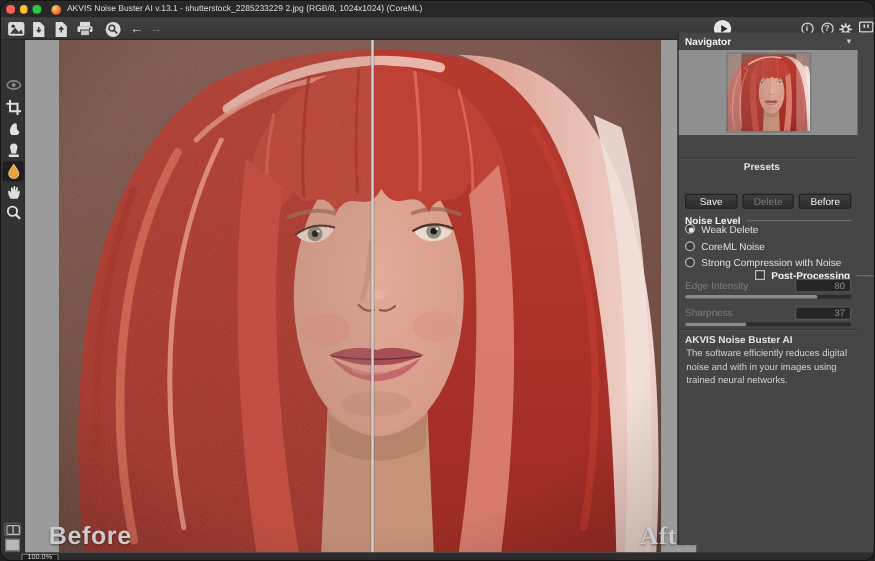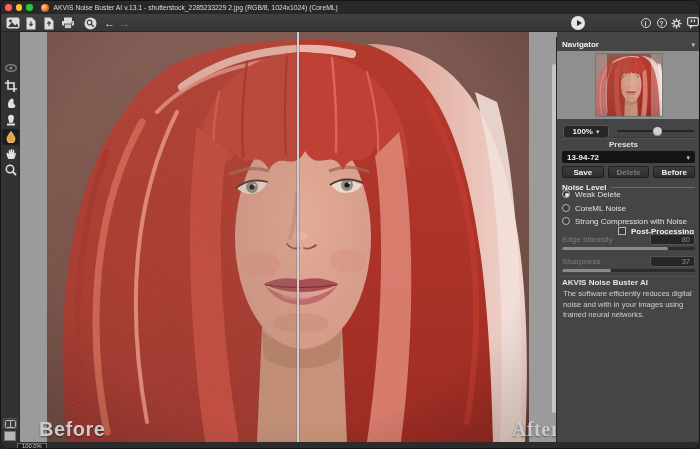--- a/index.html
+++ b/index.html
@@ -32,39 +32,39 @@
   
   #canvas{left:19px;top:31px;width:537px;height:410px;background:#9b9b9b;overflow:hidden;}
   #photo{position:absolute;left:27px;top:0;width:482px;height:410px;}
   #split{position:absolute;left:277px;top:0;width:2px;height:410px;background:#cfcfcf;box-shadow:0 0 0 0.5px rgba(60,60,60,.4);}
   .ba-label{position:absolute;bottom:1px;font-size:20px;font-weight:bold;color:#cbcbcb;text-shadow:0 1px 2px rgba(0,0,0,.45);letter-spacing:.5px;}
   #before-label{left:19px;}
   #after-label{left:492px;font-family:Liberation Serif, serif;}
   #vscroll{position:absolute;right:1px;top:32px;width:4px;height:349px;background:#c6c6c6;border-radius:2px;}
 
   
-  #panel{right:0;top:36px;width:143px;height:410px;background:#454545;border-left:1px solid #262626;color:#e2e2e2;font-size:8px;}
+  #panel{right:0;top:25px;width:157px;height:410px;background:#454545;border-left:1px solid #262626;color:#e2e2e2;font-size:8px;}
   .p-abs{position:absolute;left:0;width:143px;}
   .hdr{font-weight:bold;color:#f0f0f0;display:flex;align-items:center;padding:0 5px;justify-content:center;}
   .hdr .hrule{flex:1;border-top:1px solid #6a6a6a;margin-left:5px;}
   .caret{color:#c8c8c8;font-size:7px;line-height:1;}
   #navheader{top:2px;height:11px;justify-content:space-between;}
   #thumbstrip{top:14px;height:68px;background:#8f8f8f;display:flex;align-items:center;justify-content:center;}
   #navthumb{position:relative;width:66px;height:62px;box-shadow:0 0 0 1px #777;}
   .nav-shade{position:absolute;top:0;width:11px;height:62px;background:rgba(255,255,255,.28);}
   #zoomrow{top:87px;height:14px;display:flex;align-items:center;padding:0 6px;}
   #zoombtn{width:46px;height:13px;background:#262626;border:1px solid #555;border-radius:3px;color:#eee;font-size:8px;font-weight:bold;display:flex;align-items:center;justify-content:center;gap:3px;}
   #zoomtrack{position:relative;flex:1;height:2px;background:#252525;border-radius:1px;margin-left:8px;}
   #zoomhandle{position:absolute;top:-3.5px;width:9px;height:9px;border-radius:50%;background:#d2d2d2;margin-left:-4px;box-shadow:inset 0 -1px 1px #888;}
   .sep{border-top:1px solid #383838;border-bottom:1px solid #515151;}
   #sep1{top:100px;}
   #presets-label{top:103px;height:10px;font-weight:bold;padding:0 5px;}
   #preset-dd{top:114px;left:5px;width:133px;height:12px;background:#141414;border-radius:2px;color:#f2f2f2;font-weight:bold;display:flex;align-items:center;justify-content:space-between;padding:0 5px;}
   #btnrow{top:129px;height:12px;display:flex;gap:4px;padding:0 5px;}
-  .pbtn{flex:1;height:12px;background:linear-gradient(#3d3d3d,#2d2d2d);border:1px solid #1f1f1f;border-radius:2px;color:#f0f0f0;font-size:8px;font-weight:bold;display:flex;align-items:center;justify-content:center;}
+  .pbtn{flex:1;height:12px;background:linear-gradient(#3d3d3d,#2d2d2d);border:1px solid #1f1f1f;border-radius:2px;color:#f0f0f0;font-size:8px;font-weight:normal;display:flex;align-items:center;justify-content:center;}
   .pbtn.disabled{color:#7d7d7d;}
   #noise-hdr{top:145px;height:10px;}
   .radio-row{position:absolute;left:5px;height:10px;display:flex;align-items:center;gap:5px;color:#e0e0e0;}
   .radio{width:8px;height:8px;border:1px solid #b8b8b8;border-radius:50%;position:relative;background:#3a3a3a;}
   .radio.sel::after{content:"";position:absolute;left:2px;top:2px;width:4px;height:4px;border-radius:50%;background:#e8e8e8;}
   #pp-row{top:189px;height:10px;display:flex;align-items:center;gap:5px;padding:0 17px;font-weight:bold;color:#f0f0f0;margin-left:44px;}
   .checkbox{width:8px;height:8px;border:1px solid #b8b8b8;background:#3a3a3a;}
   #pp-row .hrule{flex:1;border-top:1px solid #6a6a6a;}
   .param-row{position:absolute;left:5px;width:133px;height:11px;display:flex;align-items:center;justify-content:space-between;color:#7d7d7d;}
   .valbox{width:45px;height:11px;background:#262626;border:1px solid #555;border-radius:2px;color:#8d8d8d;display:flex;align-items:center;justify-content:flex-end;padding-right:4px;font-size:7.5px;}
@@ -320,38 +320,25 @@
     <div id="thumbstrip" class="p-abs">
       <div id="navthumb">
         <svg width="66" height="62" viewBox="0 0 482 410" preserveAspectRatio="xMidYMid slice">
             <use href="#portrait" xlink:href="#portrait"></use>
           </svg>
         <span class="nav-shade" style="left:0"></span>
         <span class="nav-shade" style="right:0"></span>
       </div>
     </div>
 
-    <div id="zoomrow" class="p-abs">
-      <span id="zoombtn">
-        <span>100%</span>
-        <span class="caret">▾</span>
-      </span>
-      <span id="zoomtrack">
-        <span id="zoomhandle" style="left: 52%;"></span>
-      </span>
-    </div>
 
     <div id="sep1" class="p-abs sep"></div>
 
     <div id="presets-label" class="p-abs" style="font-weight:bold;margin-left:47px;">Presets</div>
 
-    <div id="preset-dd" class="abs">
-      <span>13-94-72</span>
-      <span class="caret">▾</span>
-    </div>
 
     <div id="btnrow" class="p-abs">
       <span class="pbtn">Save</span>
       <span class="pbtn disabled">Delete</span>
       <span class="pbtn">Before</span>
     </div>
 
     <div id="noise-hdr" class="p-abs hdr">
       <span>Noise Level</span>
       <span class="hrule"></span>

